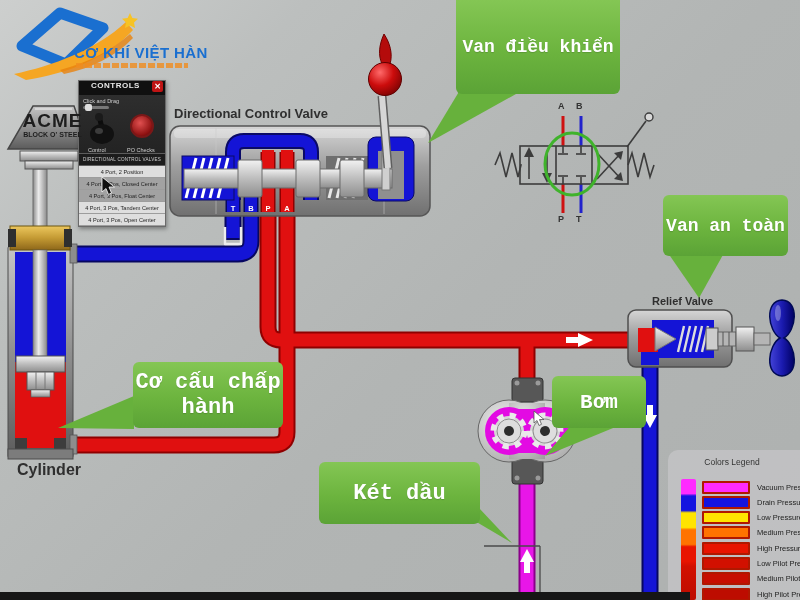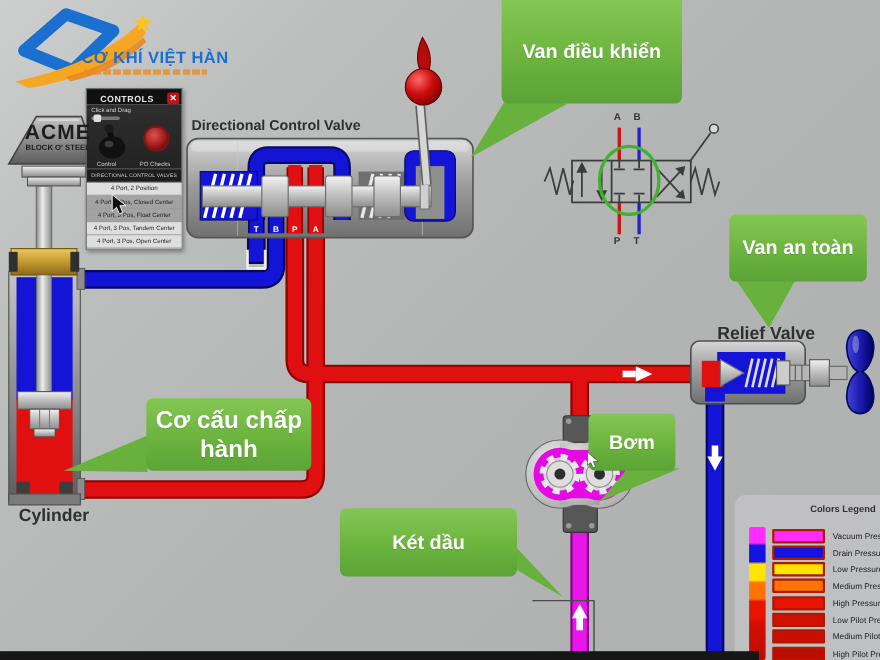--- a/index.html
+++ b/index.html
@@ -4,47 +4,47 @@
 <style>
   html,body{margin:0;padding:0;background:#888;}
   #stage{position:relative;width:800px;height:600px;overflow:hidden;
     background:linear-gradient(135deg,#cdcfce 0%,#bcbfbe 22%,#b2b5b4 55%,#aeb1b0 100%);
     font-family:"Liberation Sans","DejaVu Sans",sans-serif;}
   .abs{position:absolute;}
   svg{display:block;}
   
   .callout{position:absolute;display:flex;align-items:center;justify-content:center;
     background:linear-gradient(180deg,#84c654 0%,#6cb43e 55%,#5ba336 100%);
-    border-radius:6px;color:#fff;font-family:Liberation Sans, sans-serif;
+    border-radius:6px;color:#fff;font-family:Liberation Mono, monospace;
     font-weight:600;text-align:center;text-shadow:0 1px 1px rgba(0,0,0,.15);}
   
   .dlabel{position:absolute;color:#2f2f2f;font-weight:700;white-space:nowrap;}
   .portlbl{position:absolute;color:#fff;font-size:7.5px;font-weight:700;width:10px;text-align:center;}
   .schlbl{position:absolute;color:#333;font-size:9px;font-weight:700;}
   
   #controls{position:absolute;left:78px;top:80px;width:86px;border:1px solid #6a6a6a;
     box-shadow:1px 2px 4px rgba(0,0,0,.35);font-family:"Liberation Sans",sans-serif;}
-  #controls .titlebar{height:14px;background:#101010;display:flex;align-items:flex-end;}
+  #controls .titlebar{height:14px;background:#101010;display:flex;align-items:flex-start;}
   #controls .titlebar .t{flex:1;color:#e8e8e8;font-size:8px;font-weight:700;letter-spacing:.5px;text-align:center;}
   #controls .close{width:11px;height:11px;margin-right:2px;background:#c01414;color:#fff;
     font-size:8px;line-height:11px;text-align:center;font-weight:700;border-radius:2px;}
   #controls .darkbody{position:relative;height:58px;background:linear-gradient(180deg,#2e2e2e,#232323);}
   .tinylbl{position:absolute;color:#cfcfcf;font-size:5.5px;}
   #dragSlider{position:absolute;left:4px;top:11px;width:26px;height:3px;background:#777;border-radius:2px;}
   #dragSlider:before{content:"";position:absolute;left:2px;top:-2px;width:7px;height:7px;background:#ddd;border-radius:2px;}
   #controls .sechdr{height:11px;background:#1c1c1c;border-top:1px solid #5d5d5d;border-bottom:1px solid #5d5d5d;
     color:#d0d0d0;font-size:4.6px;letter-spacing:.2px;display:flex;align-items:center;justify-content:center;}
   #controls .opt{height:11px;background:#dedede;border-bottom:1px solid #9d9d9d;
     color:#1f1f1f;font-size:5.6px;display:flex;align-items:center;justify-content:center;white-space:nowrap;overflow:hidden;}
   #controls .opt.alt{background:#a2a2a2;}
   
   #legendPanel{position:absolute;left:668px;top:450px;width:132px;height:150px;
     background:rgba(206,204,208,.55);border-radius:10px 0 0 0;}
-  #legendTitle{position:absolute;left:668px;top:457px;width:128px;text-align:right;
-    font-size:8.5px;font-weight:700;color:#333;}
+  #legendTitle{position:absolute;left:668px;top:457px;width:128px;text-align:center;
+    font-size:8.5px;font-weight:400;color:#333;}
   #legendBar{position:absolute;left:681px;top:479px;width:15px;height:121px;border-radius:2px;
     background:linear-gradient(180deg,#ff2bff 0%,#ff2bff 12%,#1414e0 14%,#1414e0 26%,#ffe400 28%,#ffe400 40%,#ff7300 42%,#ff7300 54%,#e81400 56%,#e81400 68%,#d21000 72%,#bd0c00 100%);}
   #legendRows{position:absolute;left:702px;top:481px;display:flex;flex-direction:column;gap:3.3px;}
   .lrow{display:flex;align-items:center;height:12px;}
   .lswatch{width:44px;height:9px;border:2px solid #b01800;border-radius:1px;}
   .llabel{margin-left:7px;font-size:7.5px;color:#222;white-space:nowrap;}
   
   #bottomBar{position:absolute;left:0;top:592px;width:690px;height:8px;background:#161616;}
   #logoTitle{position:absolute;left:74px;top:44px;font-size:15px;font-weight:800;
     color:#1a6fd0;letter-spacing:.4px;white-space:nowrap;}
@@ -341,21 +341,21 @@
     <div class="opt alt">4 Port, 3 Pos, Closed Center</div>
     <div class="opt alt">4 Port, 3 Pos, Float Center</div>
     <div class="opt">4 Port, 3 Pos, Tandem Center</div>
     <div class="opt">4 Port, 3 Pos, Open Center</div>
   </div>
 
   <div class="acmetxt" style="top:110px;font-size:19px;font-weight:900;letter-spacing:1px">ACME</div>
   <div class="acmetxt" style="top:131px;font-size:7px;font-weight:700">BLOCK O' STEEL</div>
 
   <div class="dlabel" style="left:174px;top:106px;font-size:13px">Directional Control Valve</div>
-  <div class="dlabel" style="left:652px;top:295px;font-size:16px">Relief Valve</div>
+  <div class="dlabel" style="left:652px;top:295px;font-size:11px">Relief Valve</div>
   <div class="dlabel" style="left:17px;top:461px;font-size:16px">Cylinder</div>
 
   <span class="portlbl" style="left:228px;top:204px">T</span>
   <span class="portlbl" style="left:246px;top:204px">B</span>
   <span class="portlbl" style="left:263px;top:204px">P</span>
   <span class="portlbl" style="left:282px;top:204px">A</span>
 
   <span class="schlbl" style="left:558px;top:101px">A</span>
   <span class="schlbl" style="left:576px;top:101px">B</span>
   <span class="schlbl" style="left:558px;top:214px">P</span>
@@ -365,22 +365,22 @@
     <polygon points="460,90 516,94 428,143" fill="#67b13c"></polygon>
     <polygon points="668,253 724,253 699,298" fill="#67b13c"></polygon>
     <polygon points="134,396 134,429 58,428" fill="#67b13c"></polygon>
     <polygon points="572,424 618,426 545,456" fill="#67b13c"></polygon>
     <polygon points="463,491 463,514 512,543" fill="#67b13c"></polygon>
   </svg>
 
   <div class="callout" style="left:456px;top:0;width:164px;height:94px;font-size:18px;border-radius:0 0 6px 6px">Van điều khiển</div>
   <div class="callout" style="left:663px;top:195px;width:125px;height:61px;font-size:18px">Van an toàn</div>
   <div class="callout" style="left:133px;top:362px;width:150px;height:66px;font-size:22px">Cơ cấu chấp hành</div>
-  <div class="callout" style="left:535px;top:376px;width:79px;height:52px;font-size:18px">Bơm</div>
-  <div class="callout" style="left:309px;top:462px;width:161px;height:62px;font-size:18px">Két dầu</div>
+  <div class="callout" style="left:552px;top:376px;width:94px;height:52px;font-size:21px">Bơm</div>
+  <div class="callout" style="left:319px;top:462px;width:161px;height:62px;font-size:22px">Két dầu</div>
 
   <div id="legendPanel"></div>
   <div id="legendTitle">Colors Legend</div>
   <div id="legendBar"></div>
   <div id="legendRows">
     <div class="lrow">
         <span class="lswatch" style="background: rgb(255, 43, 255);"></span>
         <span class="llabel">Vacuum Pressure</span>
       </div>
     <div class="lrow">

